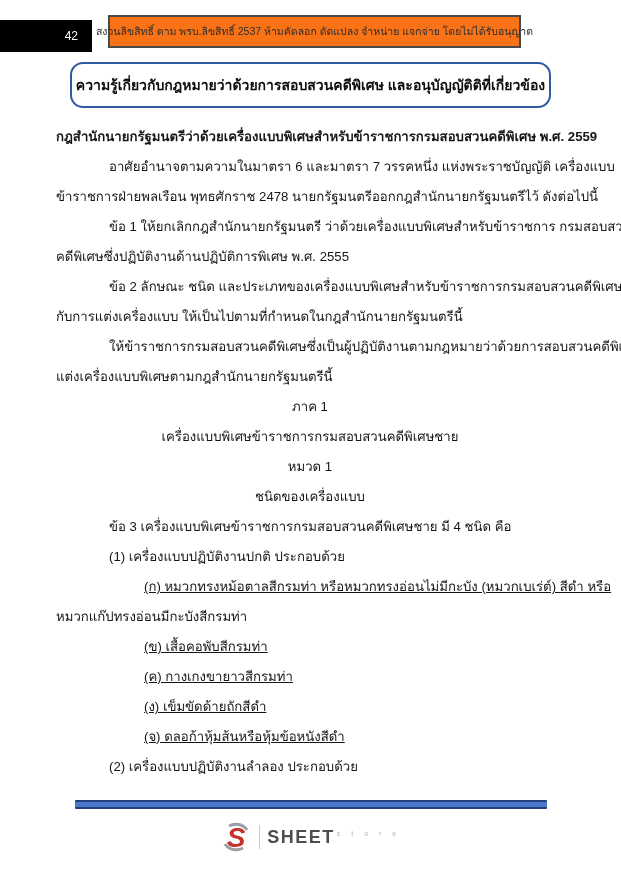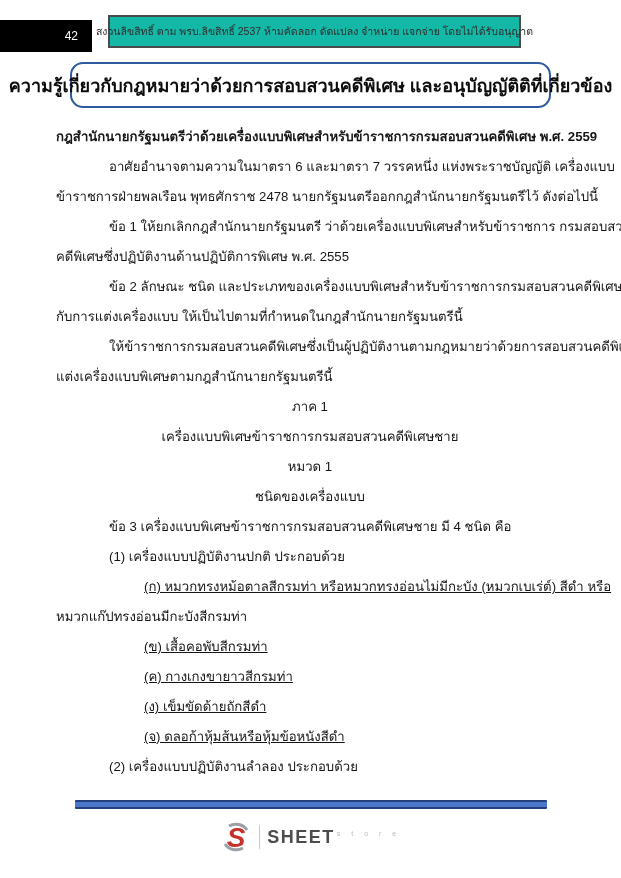--- a/index.html
+++ b/index.html
@@ -9,32 +9,32 @@
   }
   .page{position:absolute;inset:0;background:#fff;}
 
   
   .page-num-box{
     position:absolute;left:0;top:20px;width:92px;height:32px;background:#000;
     color:#fff;font-size:12px;display:flex;align-items:center;justify-content:flex-end;
     padding-right:14px;box-sizing:border-box;text-align:center;
   }
   .copyright-box{
-    position:absolute;left:108px;top:15px;width:413px;height:33px;background:#14b8a6;
+    position:absolute;left:108px;top:15px;width:413px;height:33px;background:#f97316;
     border:2px solid #4a4a4a;box-sizing:border-box;display:flex;align-items:center;
     justify-content:center;font-size:10.5px;color:#2e2e2e;white-space:nowrap;
   }
 
   
   .title-box{
     position:absolute;left:70px;top:62px;width:481px;height:46px;background:#fff;
     border:2.5px solid #2e5aa0;border-radius:13px;box-sizing:border-box;
     display:flex;align-items:center;justify-content:center;
   }
-  .title-box .t{font-size:18px;font-weight:bold;color:#0d0d0d;white-space:nowrap;}
+  .title-box .t{font-size:14px;font-weight:bold;color:#0d0d0d;white-space:nowrap;}
 
   
   .doc{
     position:absolute;left:56px;top:122px;width:508px;
     font-size:13.2px;color:#161616;
   }
   .l{height:30px;line-height:30px;white-space:nowrap;overflow:visible;}
   .i1{padding-left:53px;}
   .i2{padding-left:88px;text-decoration:underline;}
   .b{font-weight:bold;}

